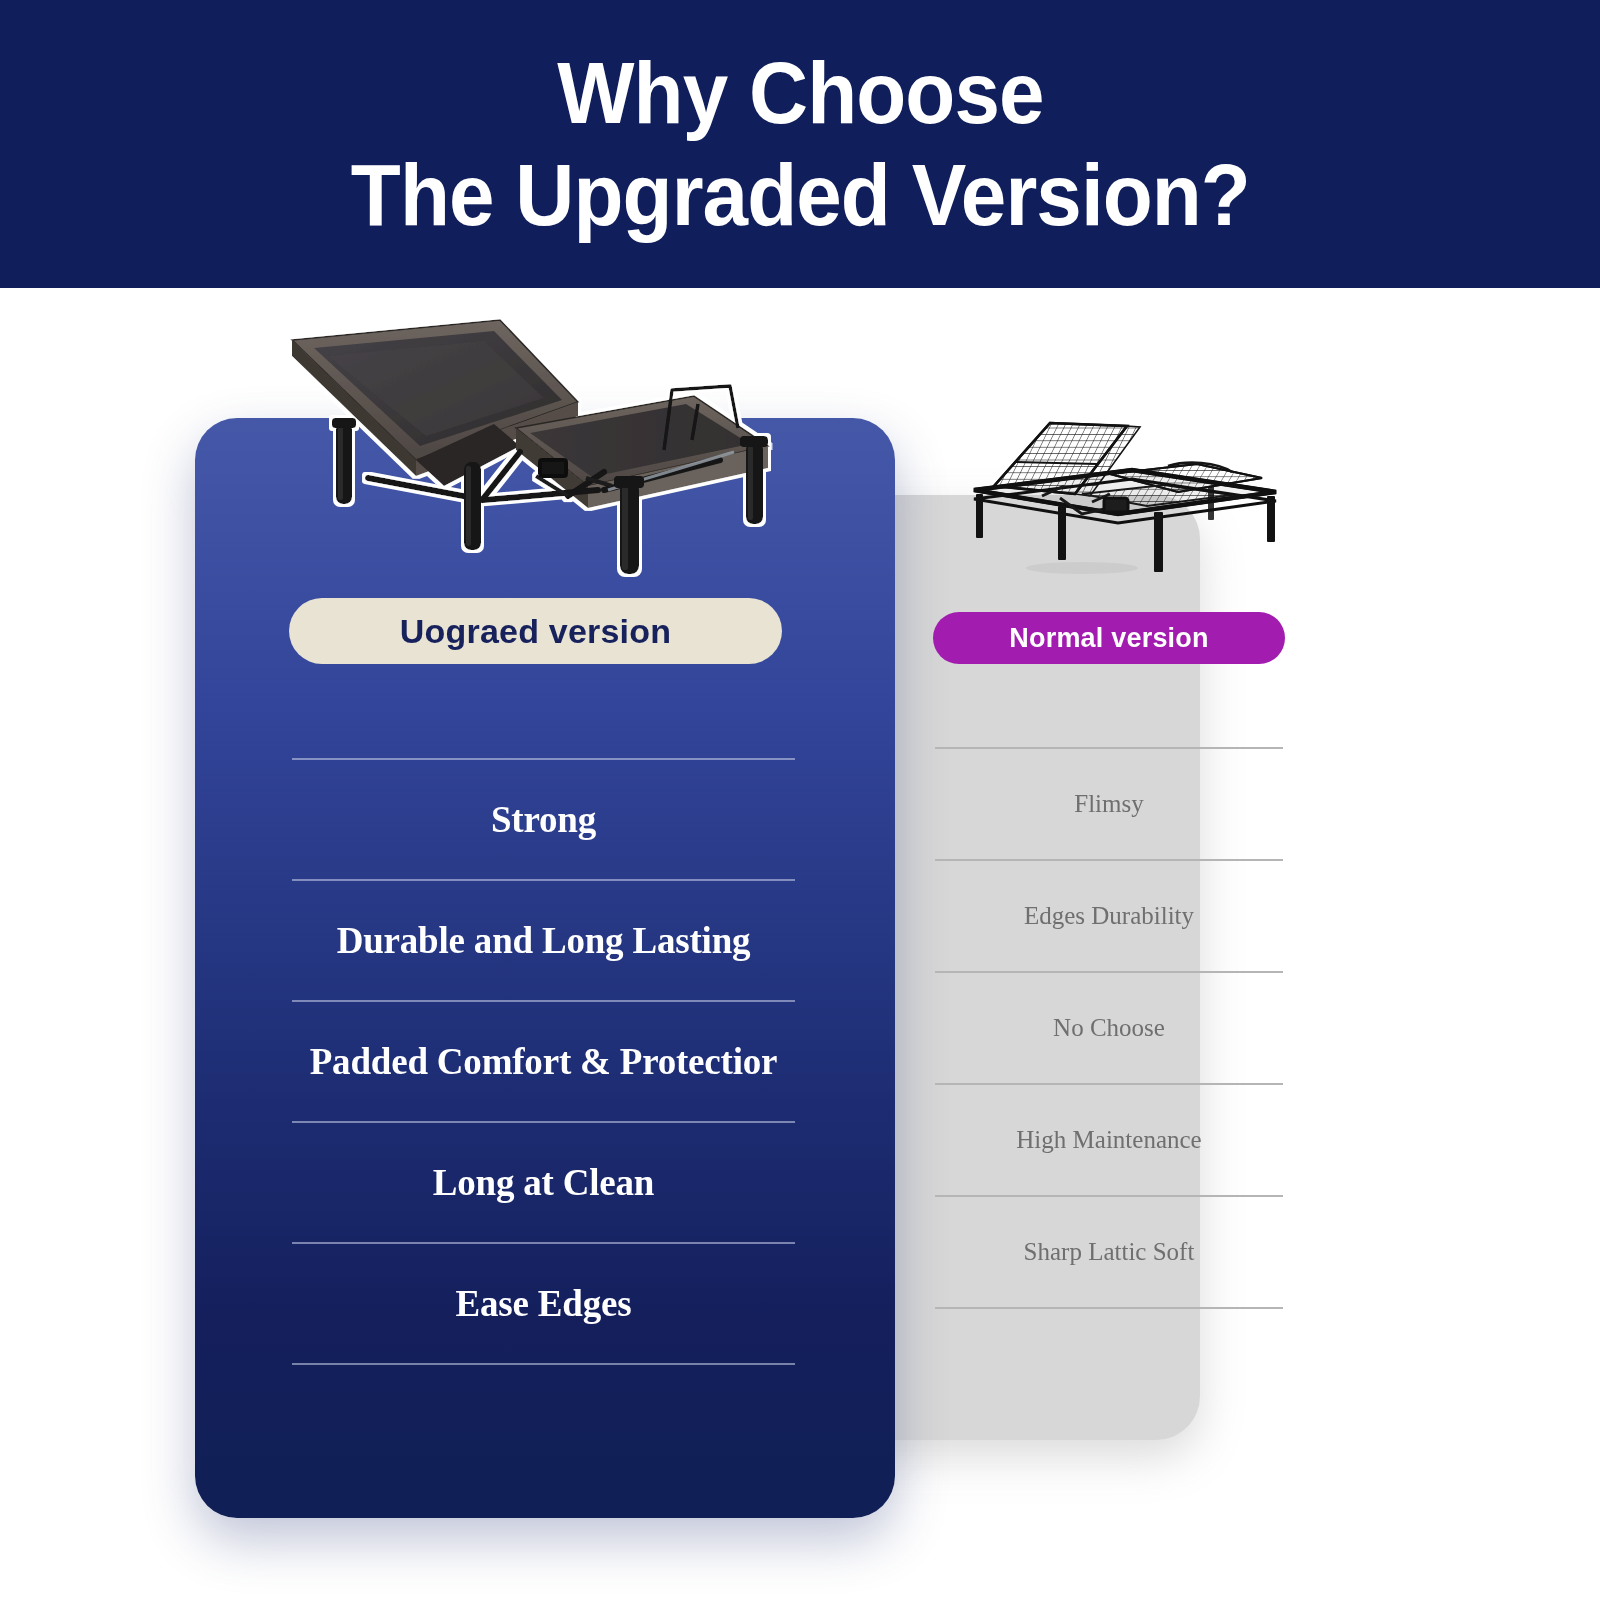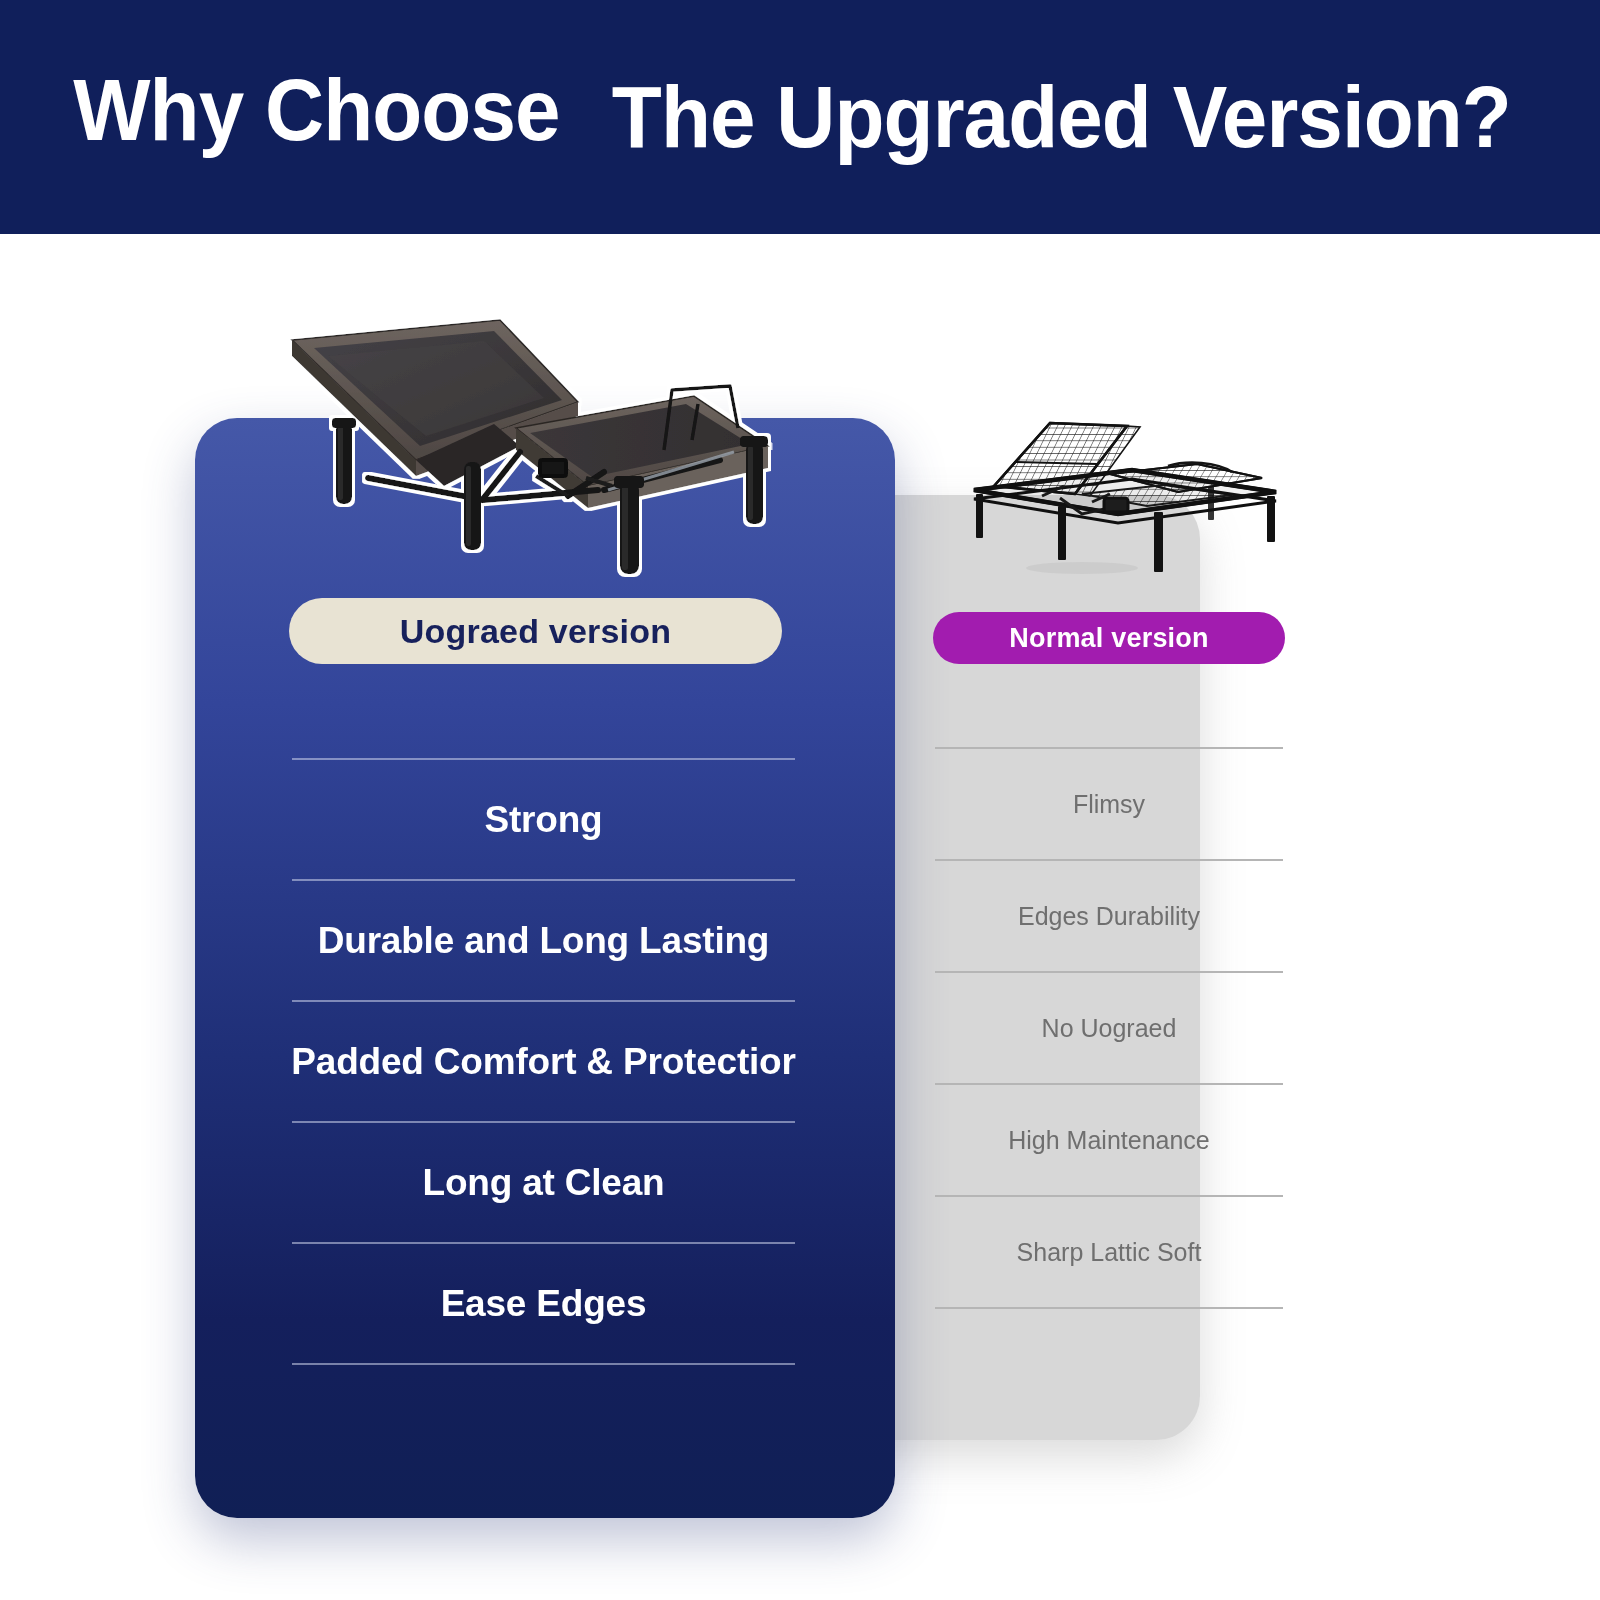--- a/index.html
+++ b/index.html
@@ -14,24 +14,24 @@
     overflow: hidden;
     font-family: "Liberation Sans", sans-serif;
     -webkit-font-smoothing: antialiased;
   }
 
   
   .header-banner {
     position: absolute;
     left: 0; top: 0;
     width: 1600px;
-    height: 234px;
+    height: 288px;
     background: #101f5b;
     display: flex;
-    flex-direction: row;
+    flex-direction: column;
     align-items: center;
     justify-content: center;
   }
   .header-title-line {
     color: #ffffff;
     font-family: "Liberation Sans", sans-serif;
     font-weight: bold;
     font-size: 88px;
     line-height: 1.0;
     letter-spacing: -1px;
@@ -158,20 +158,21 @@
   .feature-list-normal .divider {
     background: #b5b5b5;
     height: 2px;
   }
 
   .feature-row {
     display: flex;
     align-items: center;
     justify-content: center;
     text-align: center;
+    font-family: Liberation Serif, serif;
   }
   .feature-list-upgraded .feature-row {
     height: 119px;
   }
   .feature-list-upgraded .feature-label {
     color: #ffffff;
     font-size: 37px;
     font-weight: bold;
     letter-spacing: -0.2px;
     white-space: nowrap;
@@ -380,21 +381,21 @@
     <div class="divider"></div>
     <div class="feature-row">
       <span class="feature-label">Flimsy</span>
     </div>
     <div class="divider"></div>
     <div class="feature-row">
       <span class="feature-label">Edges Durability</span>
     </div>
     <div class="divider"></div>
     <div class="feature-row">
-      <span class="feature-label">No Uograed</span>
+      <span class="feature-label">No Choose</span>
     </div>
     <div class="divider"></div>
     <div class="feature-row">
       <span class="feature-label">High Maintenance</span>
     </div>
     <div class="divider"></div>
     <div class="feature-row">
       <span class="feature-label">Sharp Lattic Soft</span>
     </div>
     <div class="divider"></div>

